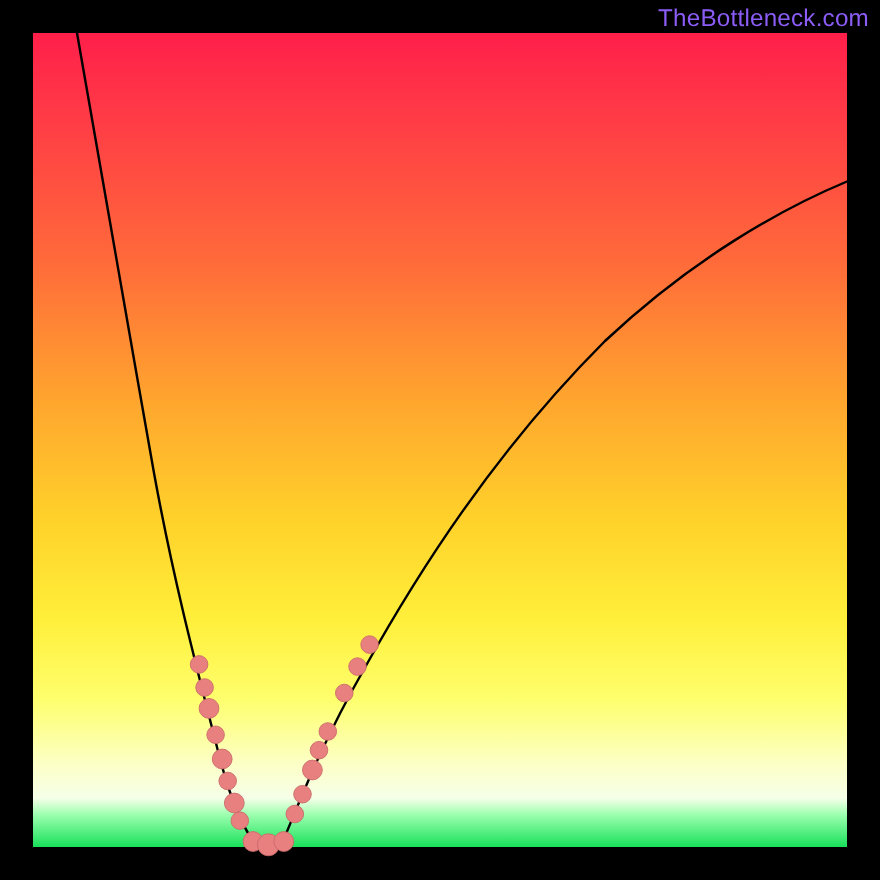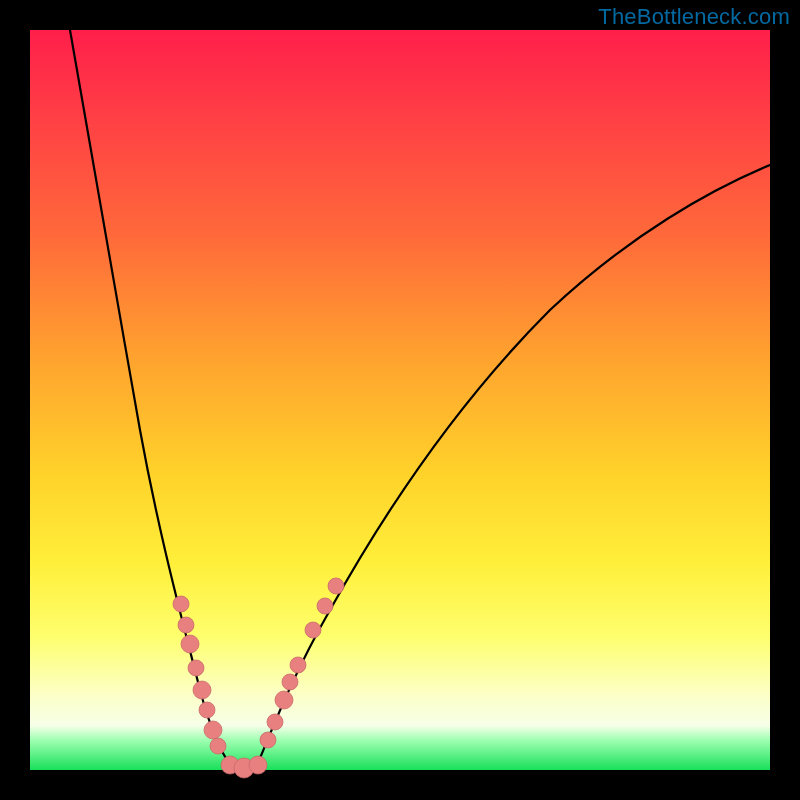--- a/index.html
+++ b/index.html
@@ -38,21 +38,21 @@
       #fcffc8 90%,
       #f6ffe8 94%,
       #9dffb0 96%,
       #18e05a 100%
     );
   }
   .watermark {
     position: absolute;
     top: 4px;
     right: 10px;
-    color: #0369a1;
+    color: #8b5cf6;
     font-size: 22px;
     letter-spacing: 0.2px;
     user-select: none;
   }
   svg.curves {
     position: absolute;
     left: 0;
     top: 0;
     width: 740px;
     height: 740px;

